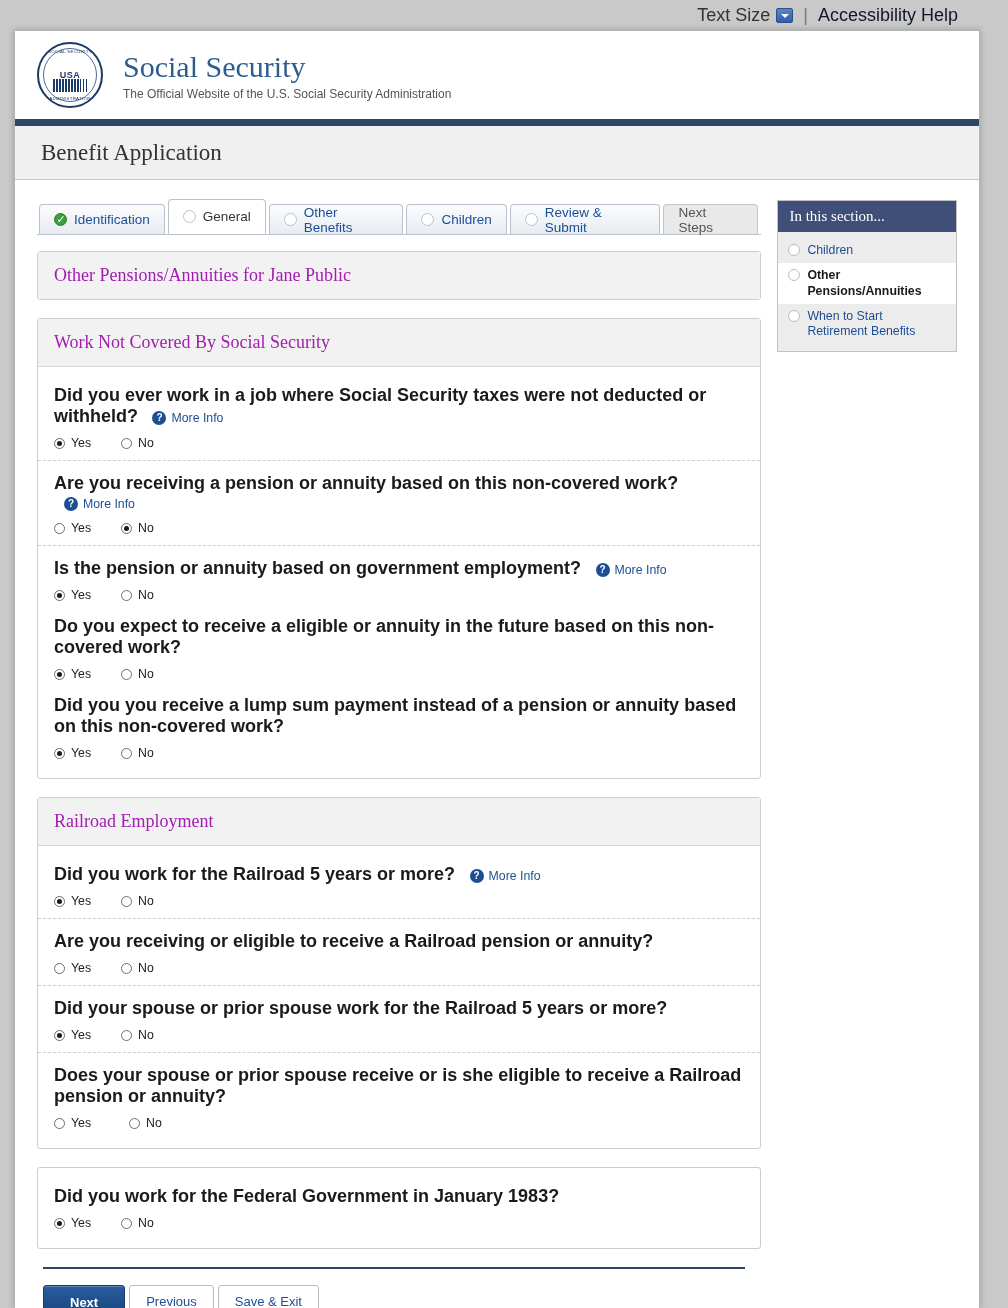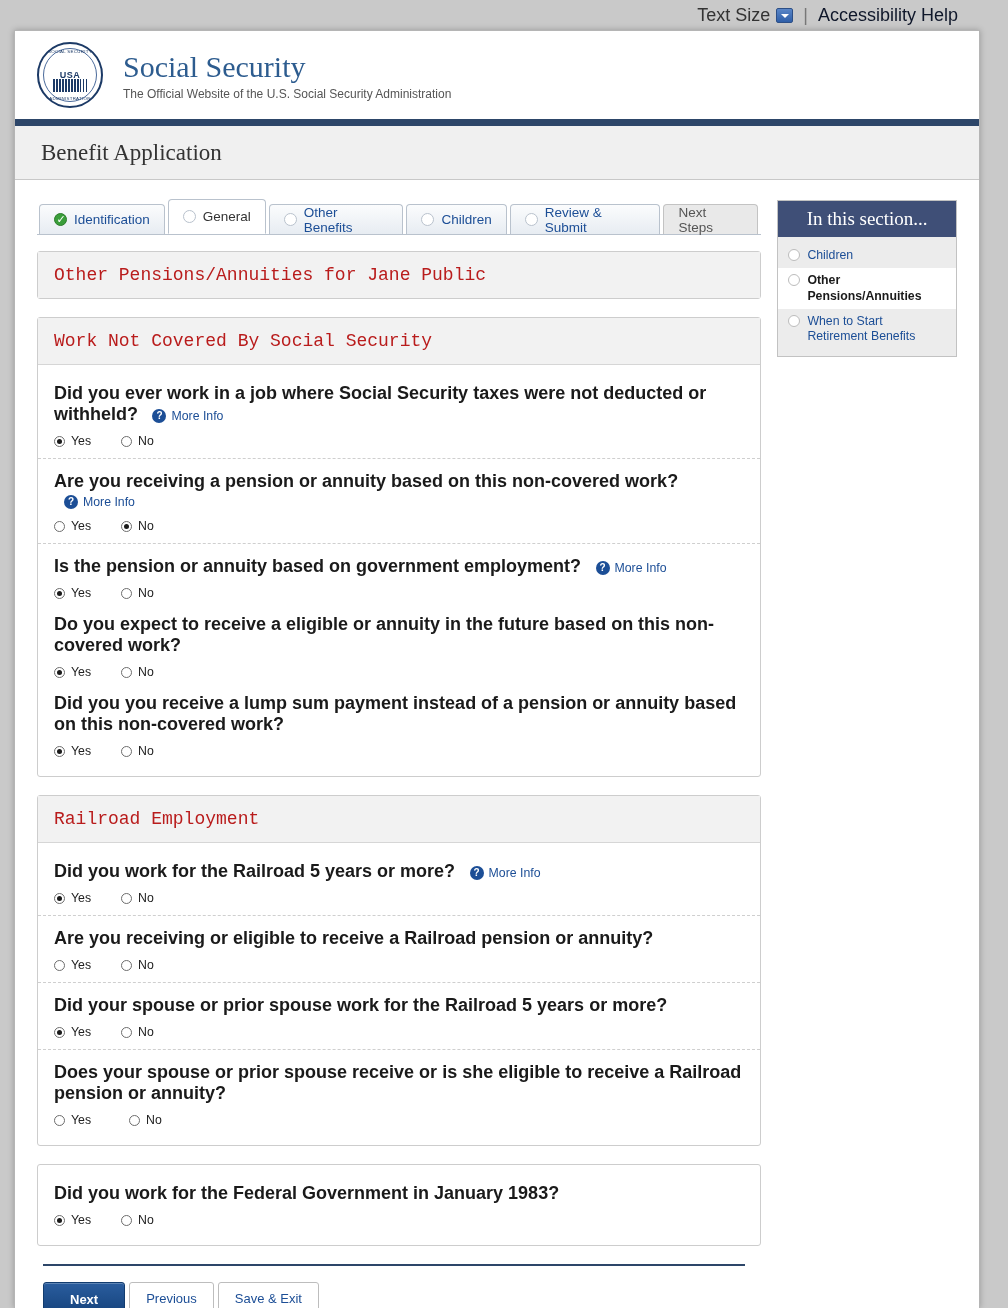--- a/index.html
+++ b/index.html
@@ -144,22 +144,22 @@
   }
 
   
   .panel {
     border: 1px solid #cdcdcd; border-radius: 3px;
     margin-bottom: 18px; background: #fff;
   }
   .panel-head {
     background: #f2f2f2; border-bottom: 1px solid #d6d6d6;
     padding: 13px 16px;
-    font-family: Liberation Mono, monospace;
-    font-size: 18px; color: #b91c1c;
+    font-family: Liberation Serif, serif;
+    font-size: 18px; color: #a21caf;
   }
   .panel-head.plain { border-bottom: none; }
   .panel-body { padding: 6px 0 8px 0; }
 
   .q-block { padding: 12px 16px 10px 16px; }
   .q-block + .q-block { border-top: 1px dashed #cfcfcf; }
   .q-block.nodiv + .q-block.nodiv { border-top: none; }
   .q-text {
     font-size: 18px; font-weight: bold; color: #1a1a1a;
     display: inline;
@@ -187,21 +187,21 @@
     content: ""; position: absolute; left: 2px; top: 2px;
     width: 5px; height: 5px; border-radius: 50%; background: #1a1a1a;
   }
   .radio-label { font-size: 12.3px; color: #222; }
 
   
   .rail { border: 1px solid #c2c2c2; }
   .rail-head {
     background: #3f4f77; color: #fff;
     font-family: "Liberation Serif", serif;
-    font-size: 19px; padding: 7px 11px; text-align: center;
+    font-size: 15px; padding: 7px 11px;
   }
   .rail-body { background: #ececec; padding: 6px 0; }
   .rail-item {
     display: flex; align-items: flex-start; gap: 7px;
     padding: 5px 10px; font-size: 12.3px; color: #1c4e96;
     line-height: 1.25;
   }
   .rail-item .dot {
     width: 12px; height: 12px; border-radius: 50%;
     border: 1px solid #bcbcbc; background: #fff; flex: 0 0 12px;

